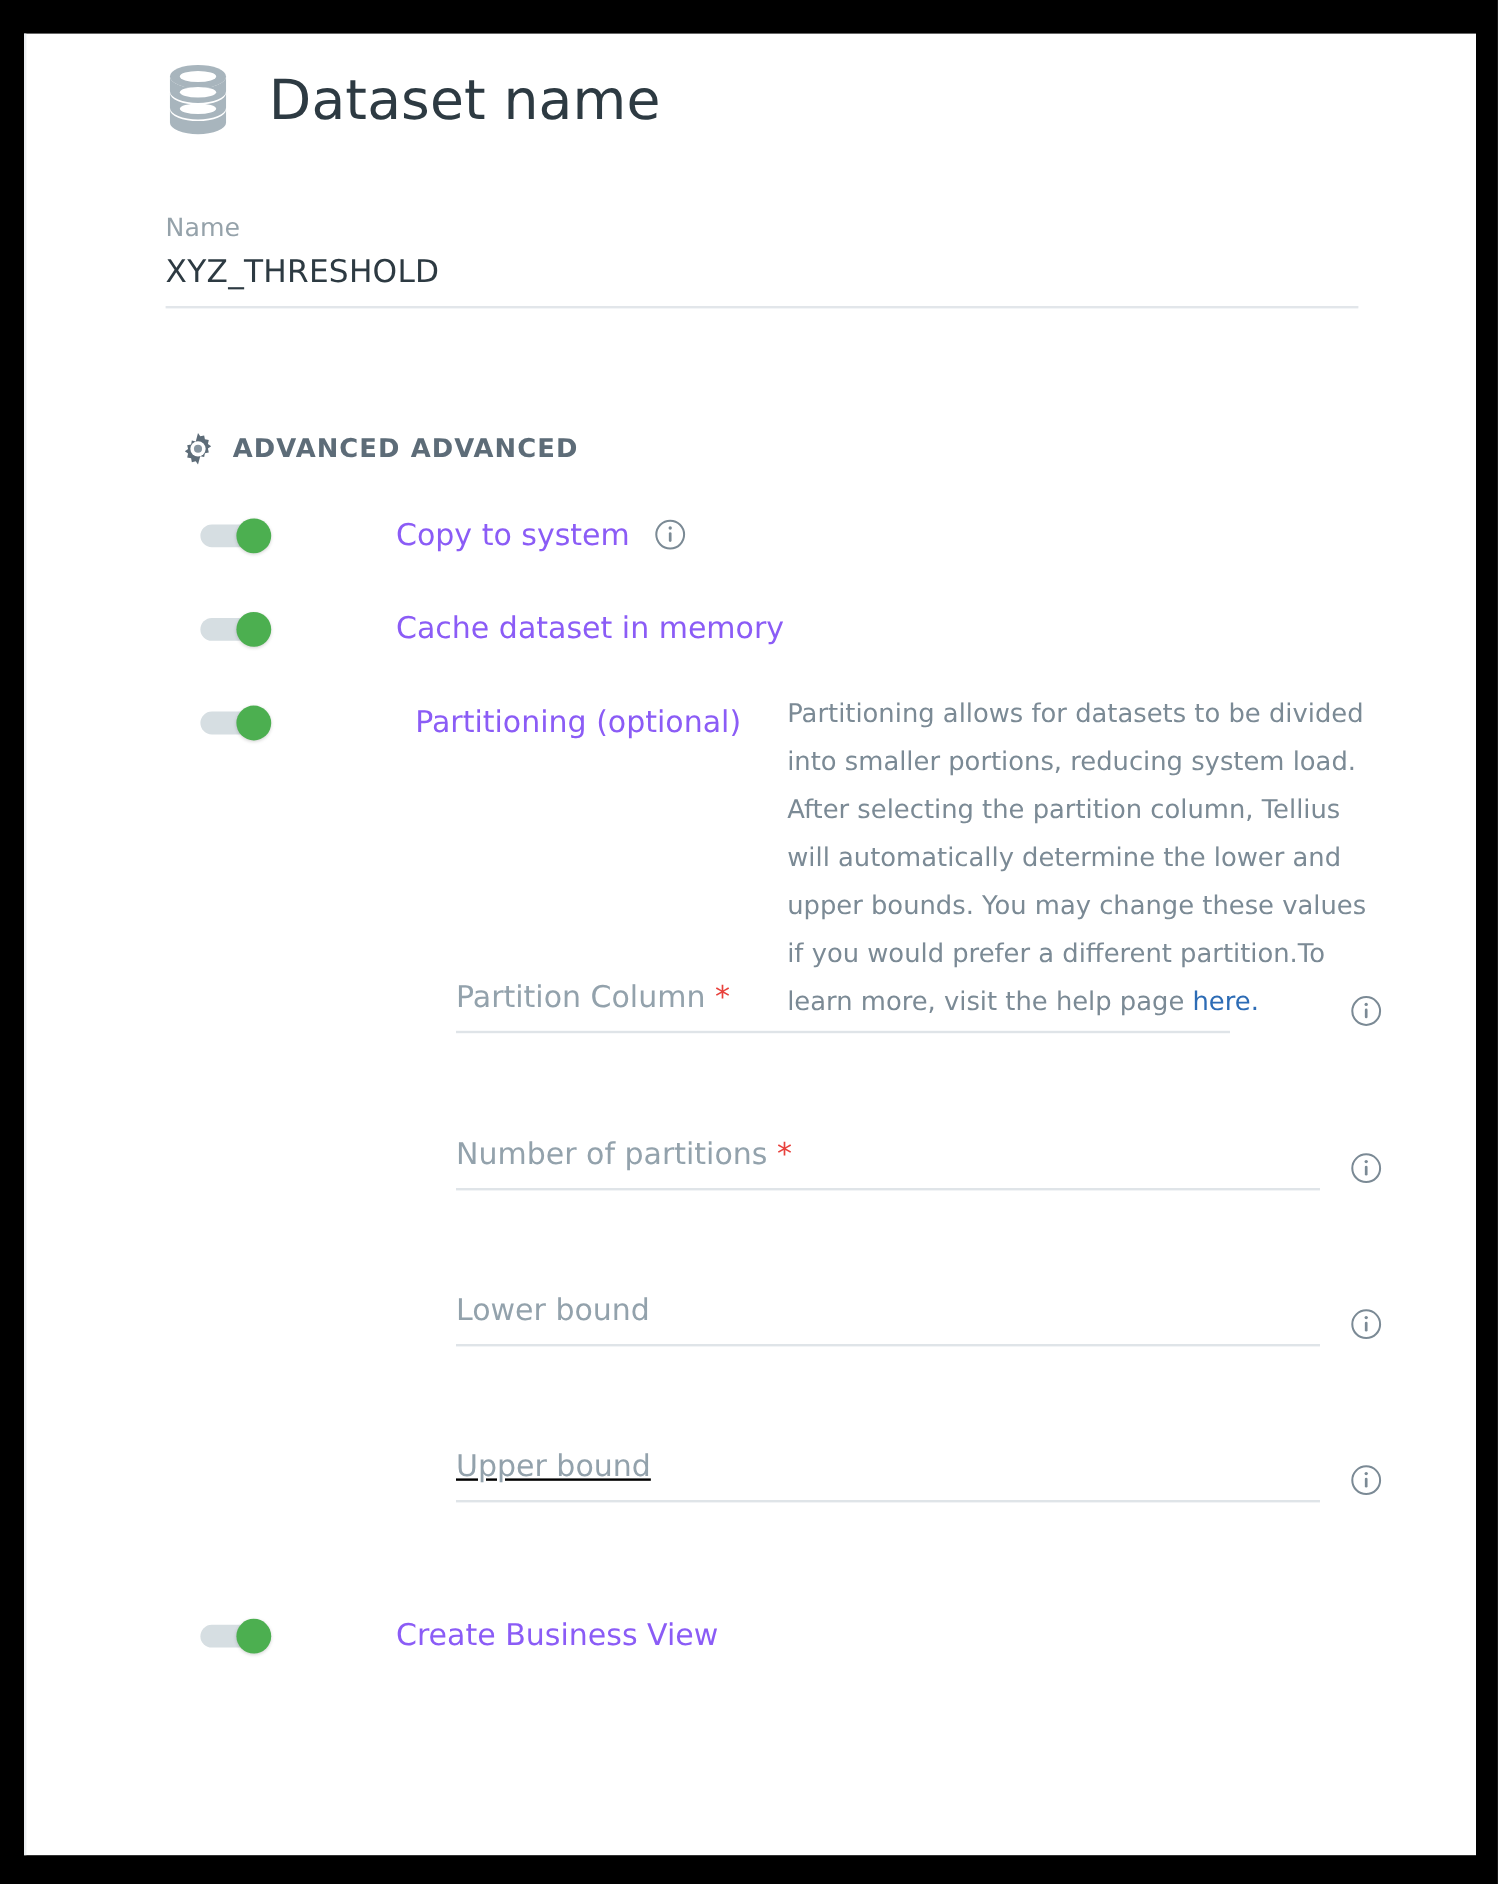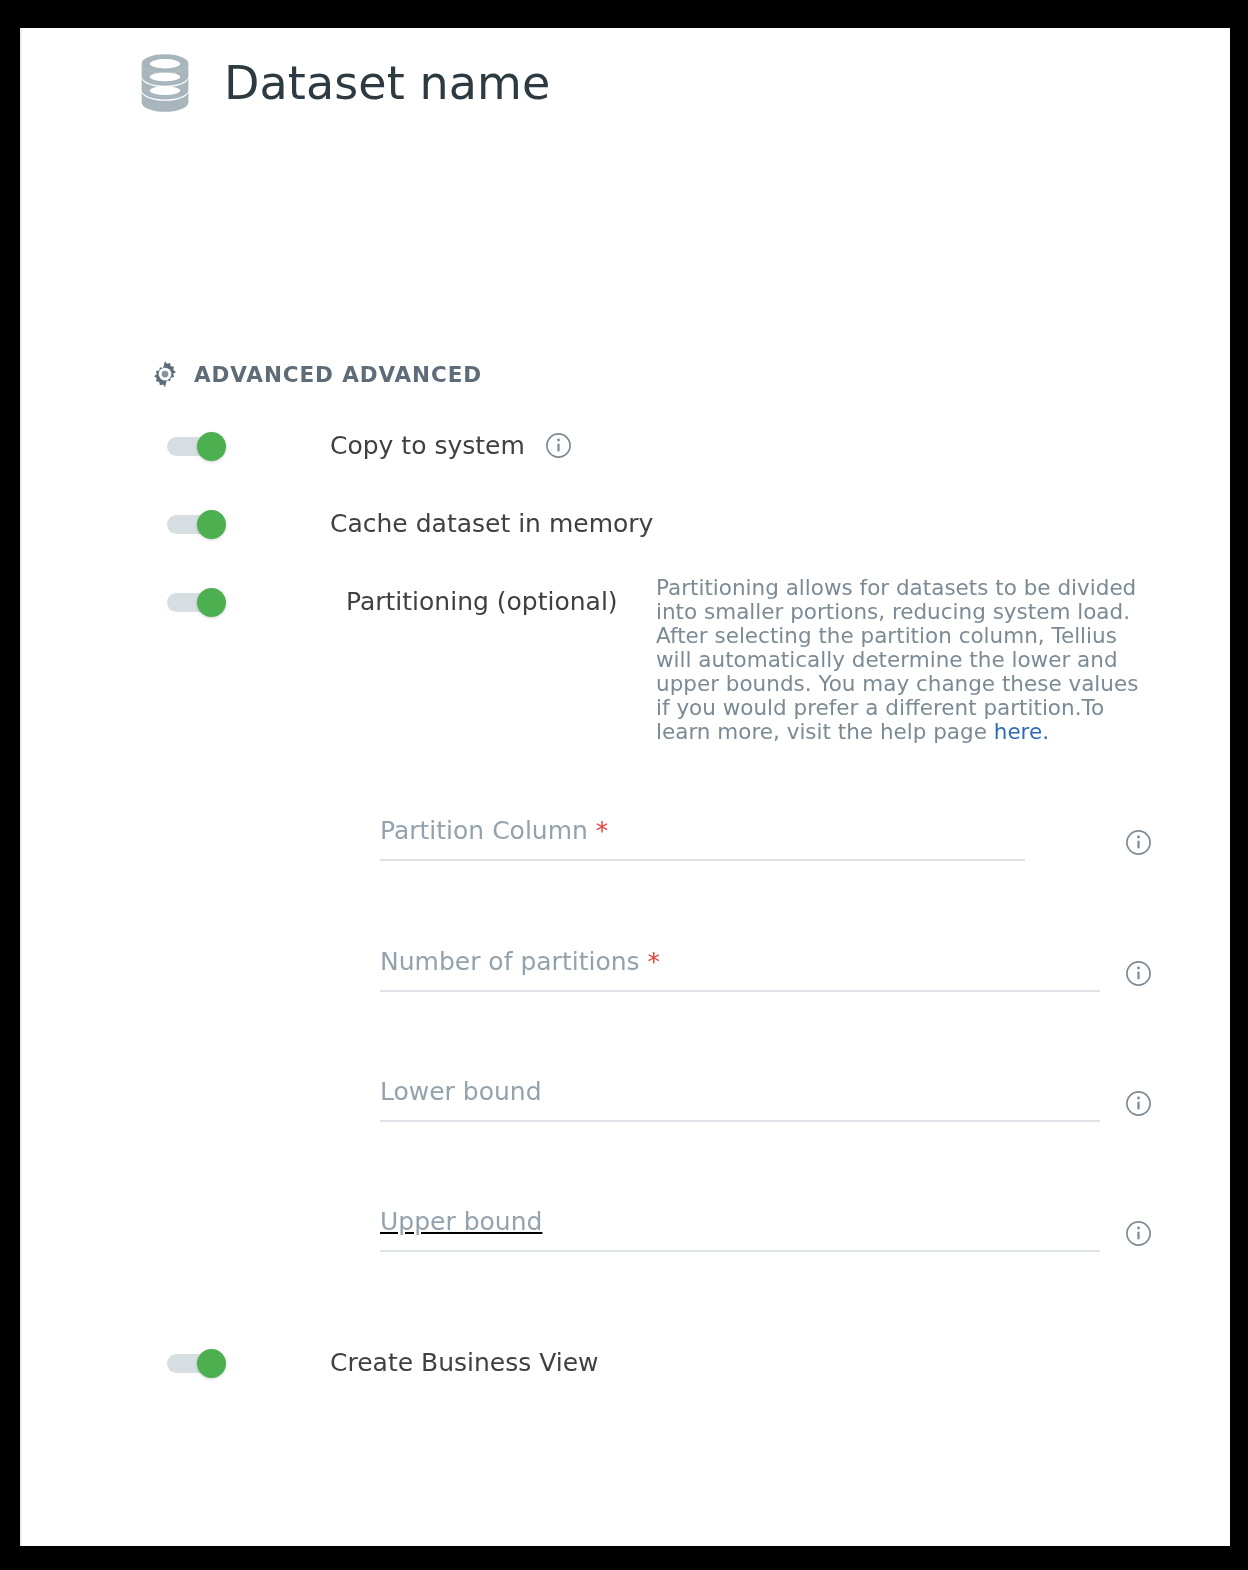--- a/index.html
+++ b/index.html
@@ -114,35 +114,35 @@
   .switch .knob {
     position: absolute;
     left: 30px; top: 0px;
     width: 29px; height: 29px;
     border-radius: 50%;
     background: #4caf50;
     box-shadow: 0 1px 3px rgba(0,0,0,0.18);
   }
   .toggle-label {
     font-size: 25px;
-    color: #404040;
+    color: #8b5cf6;
     font-weight: 400;
     white-space: nowrap;
   }
 
   .info-icon { width: 27px; height: 27px; display: block; flex: 0 0 auto; }
 
   
   .part-desc {
     position: absolute;
     left: 634px;
     top: 548px;
     width: 500px;
     font-size: 21.5px;
-    line-height: 24px;
+    line-height: 40px;
     color: #7b8a95;
   }
   .part-desc a {
     color: #2d6cb5;
     text-decoration: none;
   }
 
   
   .field {
     position: absolute;
@@ -210,20 +210,25 @@
           <path d="M7 10 v9 a17 7 0 0 0 34 0 v-9 a17 7 0 0 1 -34 0 z" fill="#a8b5bd"></path>
           <ellipse cx="24" cy="19.5" rx="11" ry="3.2" fill="#ffffff"></ellipse>
           <path d="M7 20 v9 a17 7 0 0 0 34 0 v-9 a17 7 0 0 1 -34 0 z" fill="#a8b5bd"></path>
           <ellipse cx="24" cy="29.5" rx="11" ry="3.2" fill="#ffffff"></ellipse>
           <path d="M7 30 v8 a17 7 0 0 0 34 0 v-8 a17 7 0 0 1 -34 0 z" fill="#a8b5bd"></path>
         </svg>
       </span>
       <div class="page-title">Dataset name</div>
     </div>
 
+    <div class="name-block">
+      <div class="name-label">Name</div>
+      <div class="name-value">XYZ_THRESHOLD</div>
+      <div class="name-underline"></div>
+    </div>
 
     <div class="adv-head">
       <span>
         <svg class="gear-icon" viewBox="0 0 24 24" aria-hidden="true">
           <path fill="#5d6c78" d="M12 1.5l1.5 2.2 2.6-.6.5 2.6 2.6.5-.6 2.6 2.2 1.5-2.2 1.5.6 2.6-2.6.5-.5 2.6-2.6-.6L12 22.5l-1.5-2.2-2.6.6-.5-2.6-2.6-.5.6-2.6L3.2 13.7l2.2-1.5-.6-2.6 2.6-.5.5-2.6 2.6.6z"></path>
           <circle cx="12" cy="12" r="5.1" fill="#ffffff"></circle>
           <circle cx="12" cy="12" r="2.7" fill="#8795a0"></circle>
         </svg>
       </span>
       <div class="adv-title">ADVANCED ADVANCED</div>

